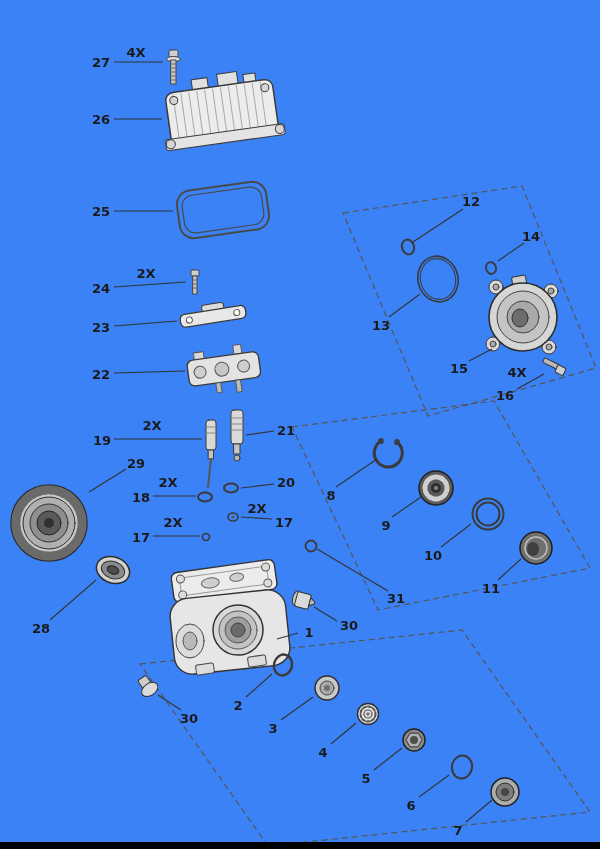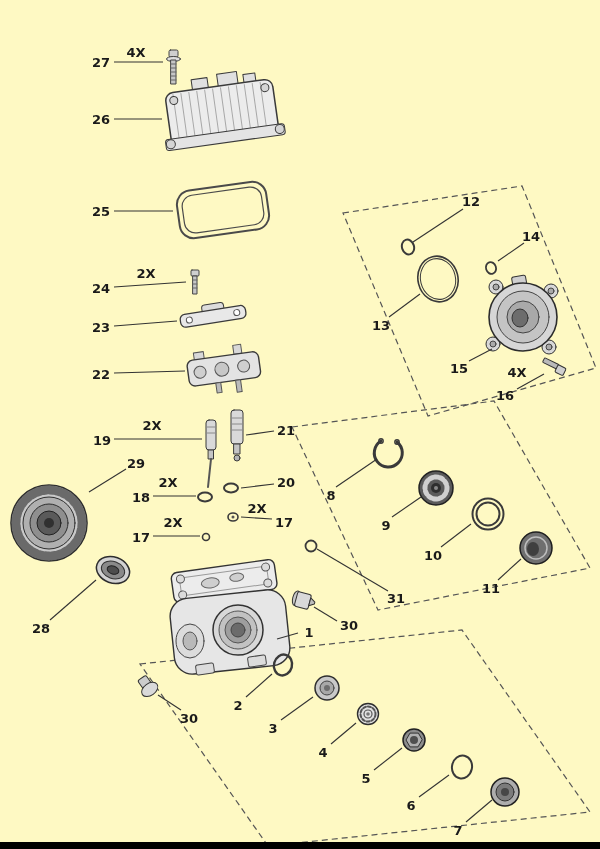--- a/index.html
+++ b/index.html
@@ -1,17 +1,17 @@
 <!DOCTYPE html>
 <html><head>
 <meta charset="utf-8">
 <style>
   html,body{margin:0;padding:0;}
   body{width:600px;height:849px;background:#ffffff;overflow:hidden;}
-  .page{position:relative;width:600px;height:849px;background:#fef9c3;}
+  .page{position:relative;width:600px;height:849px;background:#3b82f6;}
   svg{display:block;}
   .callout{font:bold 13px "DejaVu Sans","Liberation Sans",sans-serif;fill:#1a1a1a;}
   .leader{stroke:#333333;stroke-width:1.1;}
 </style>
 </head>
 <body>
 
 <div class="page">
 <svg id="diagram-svg" width="600" height="849" viewBox="0 0 600 849" xmlns="http://www.w3.org/2000/svg">
 

